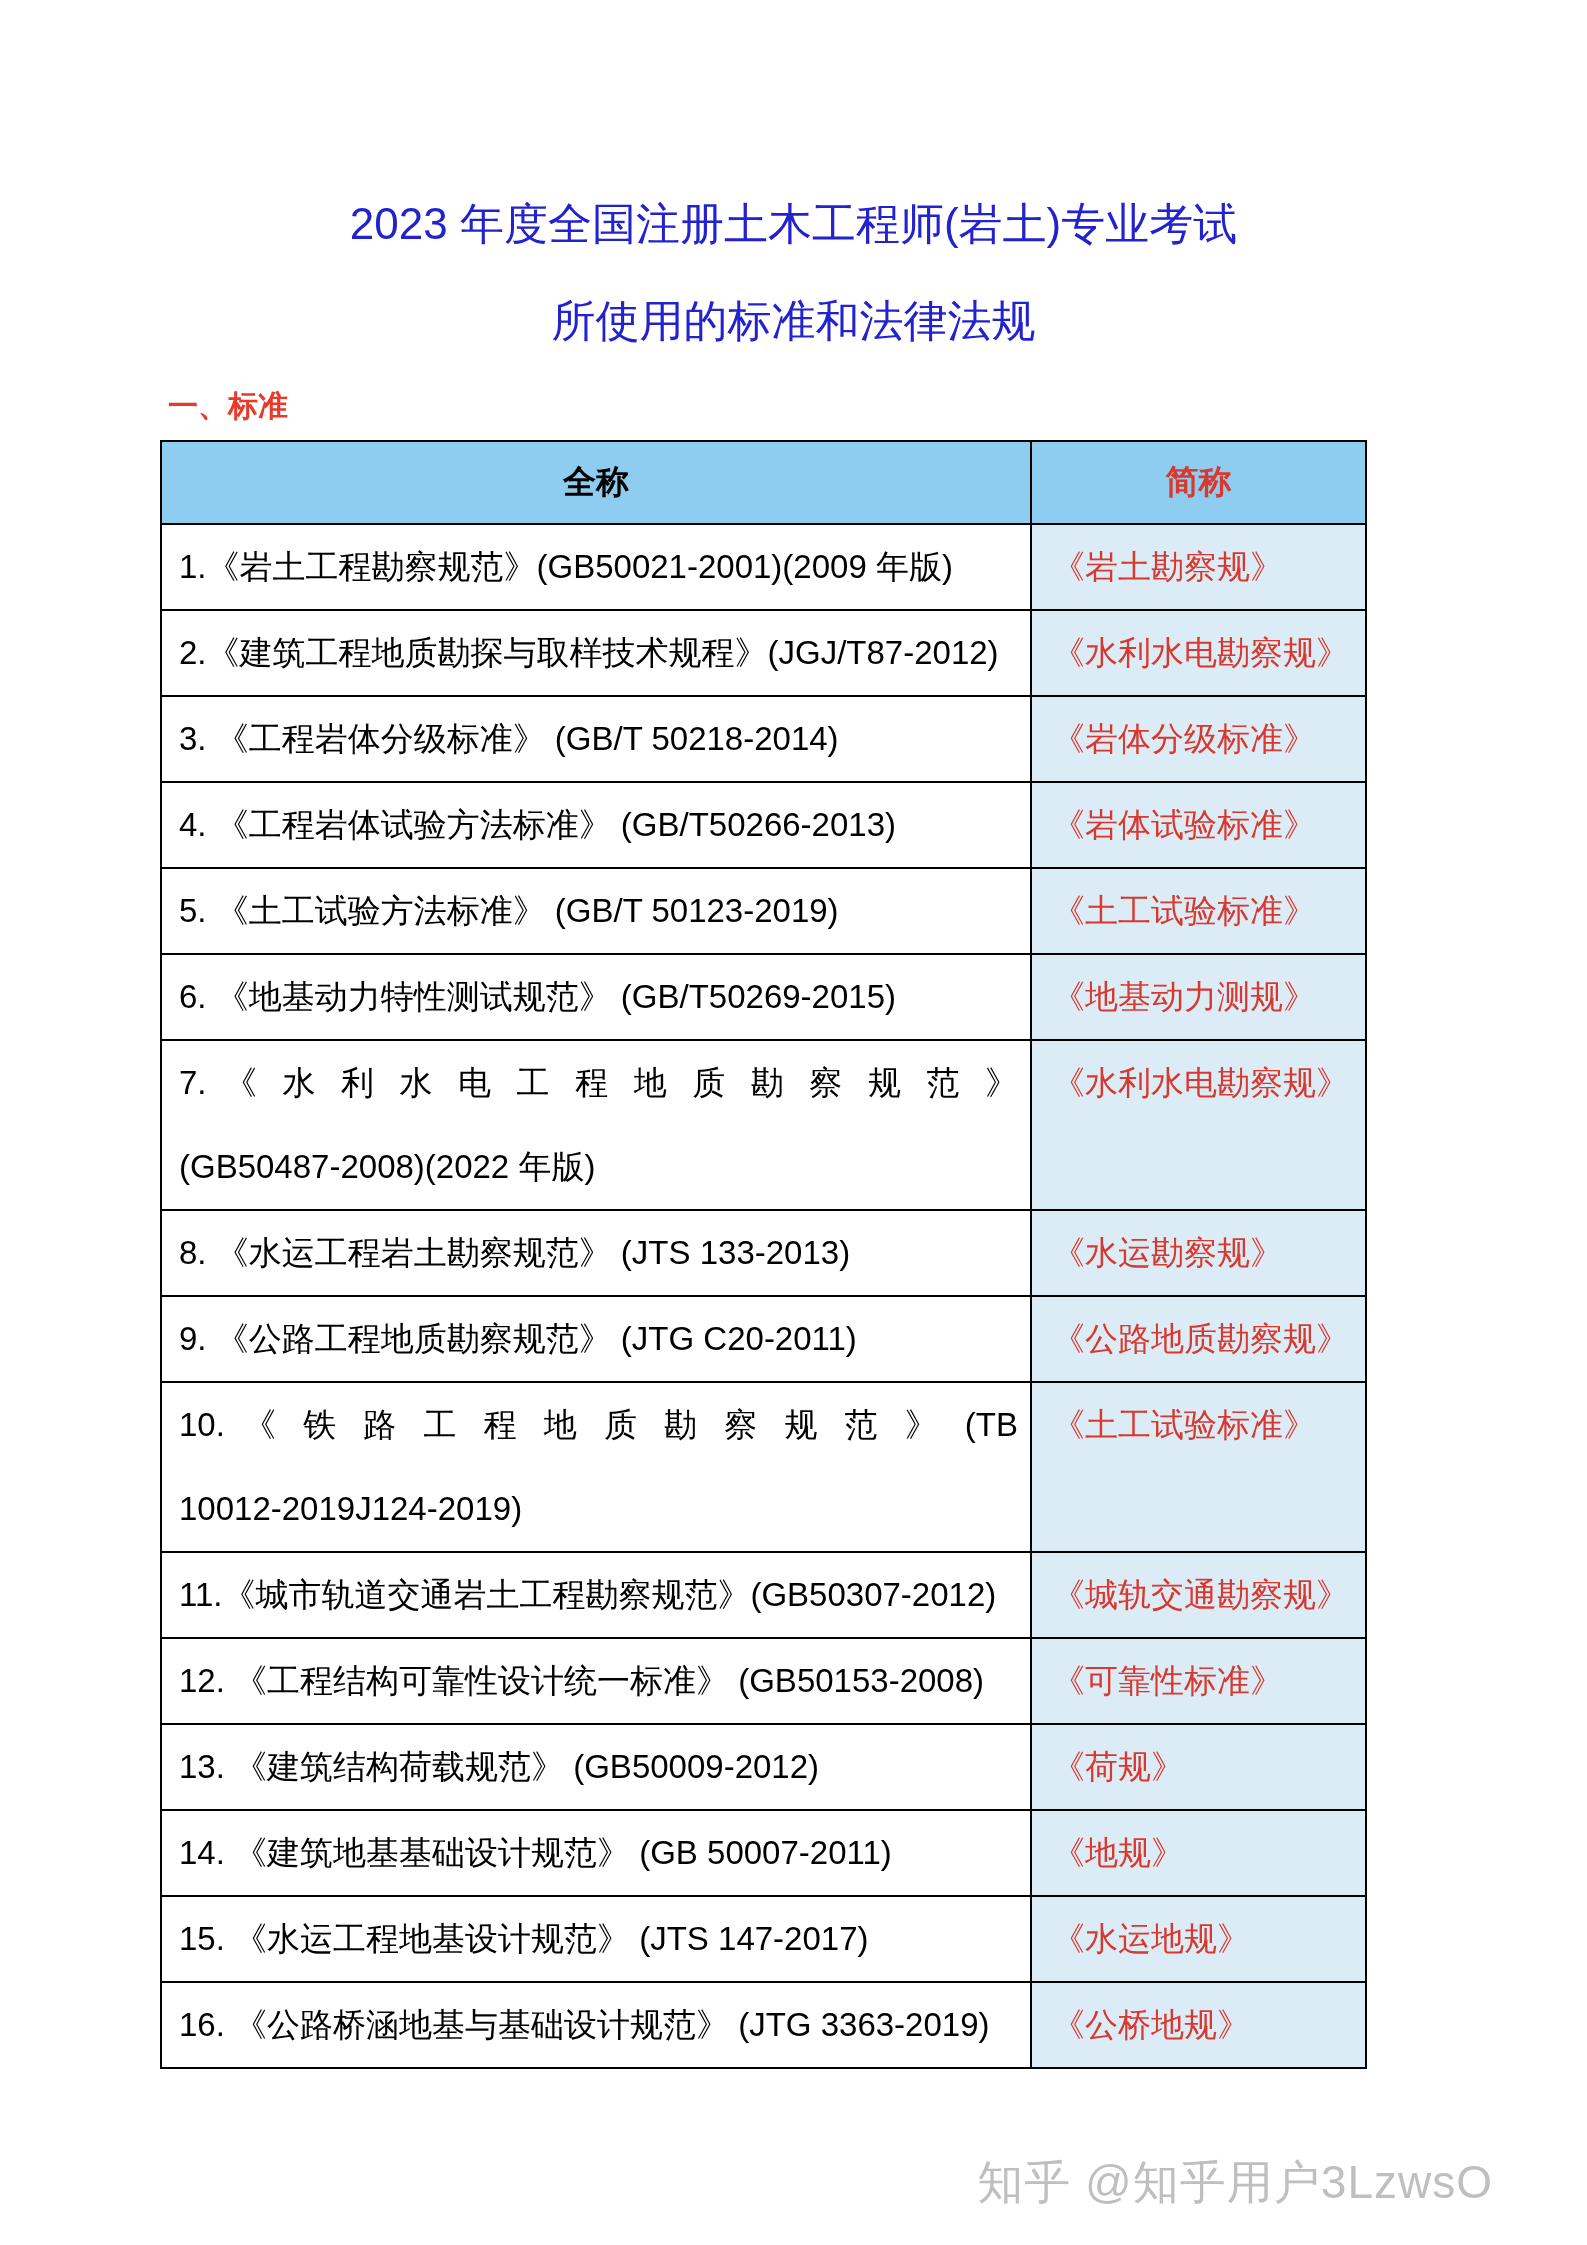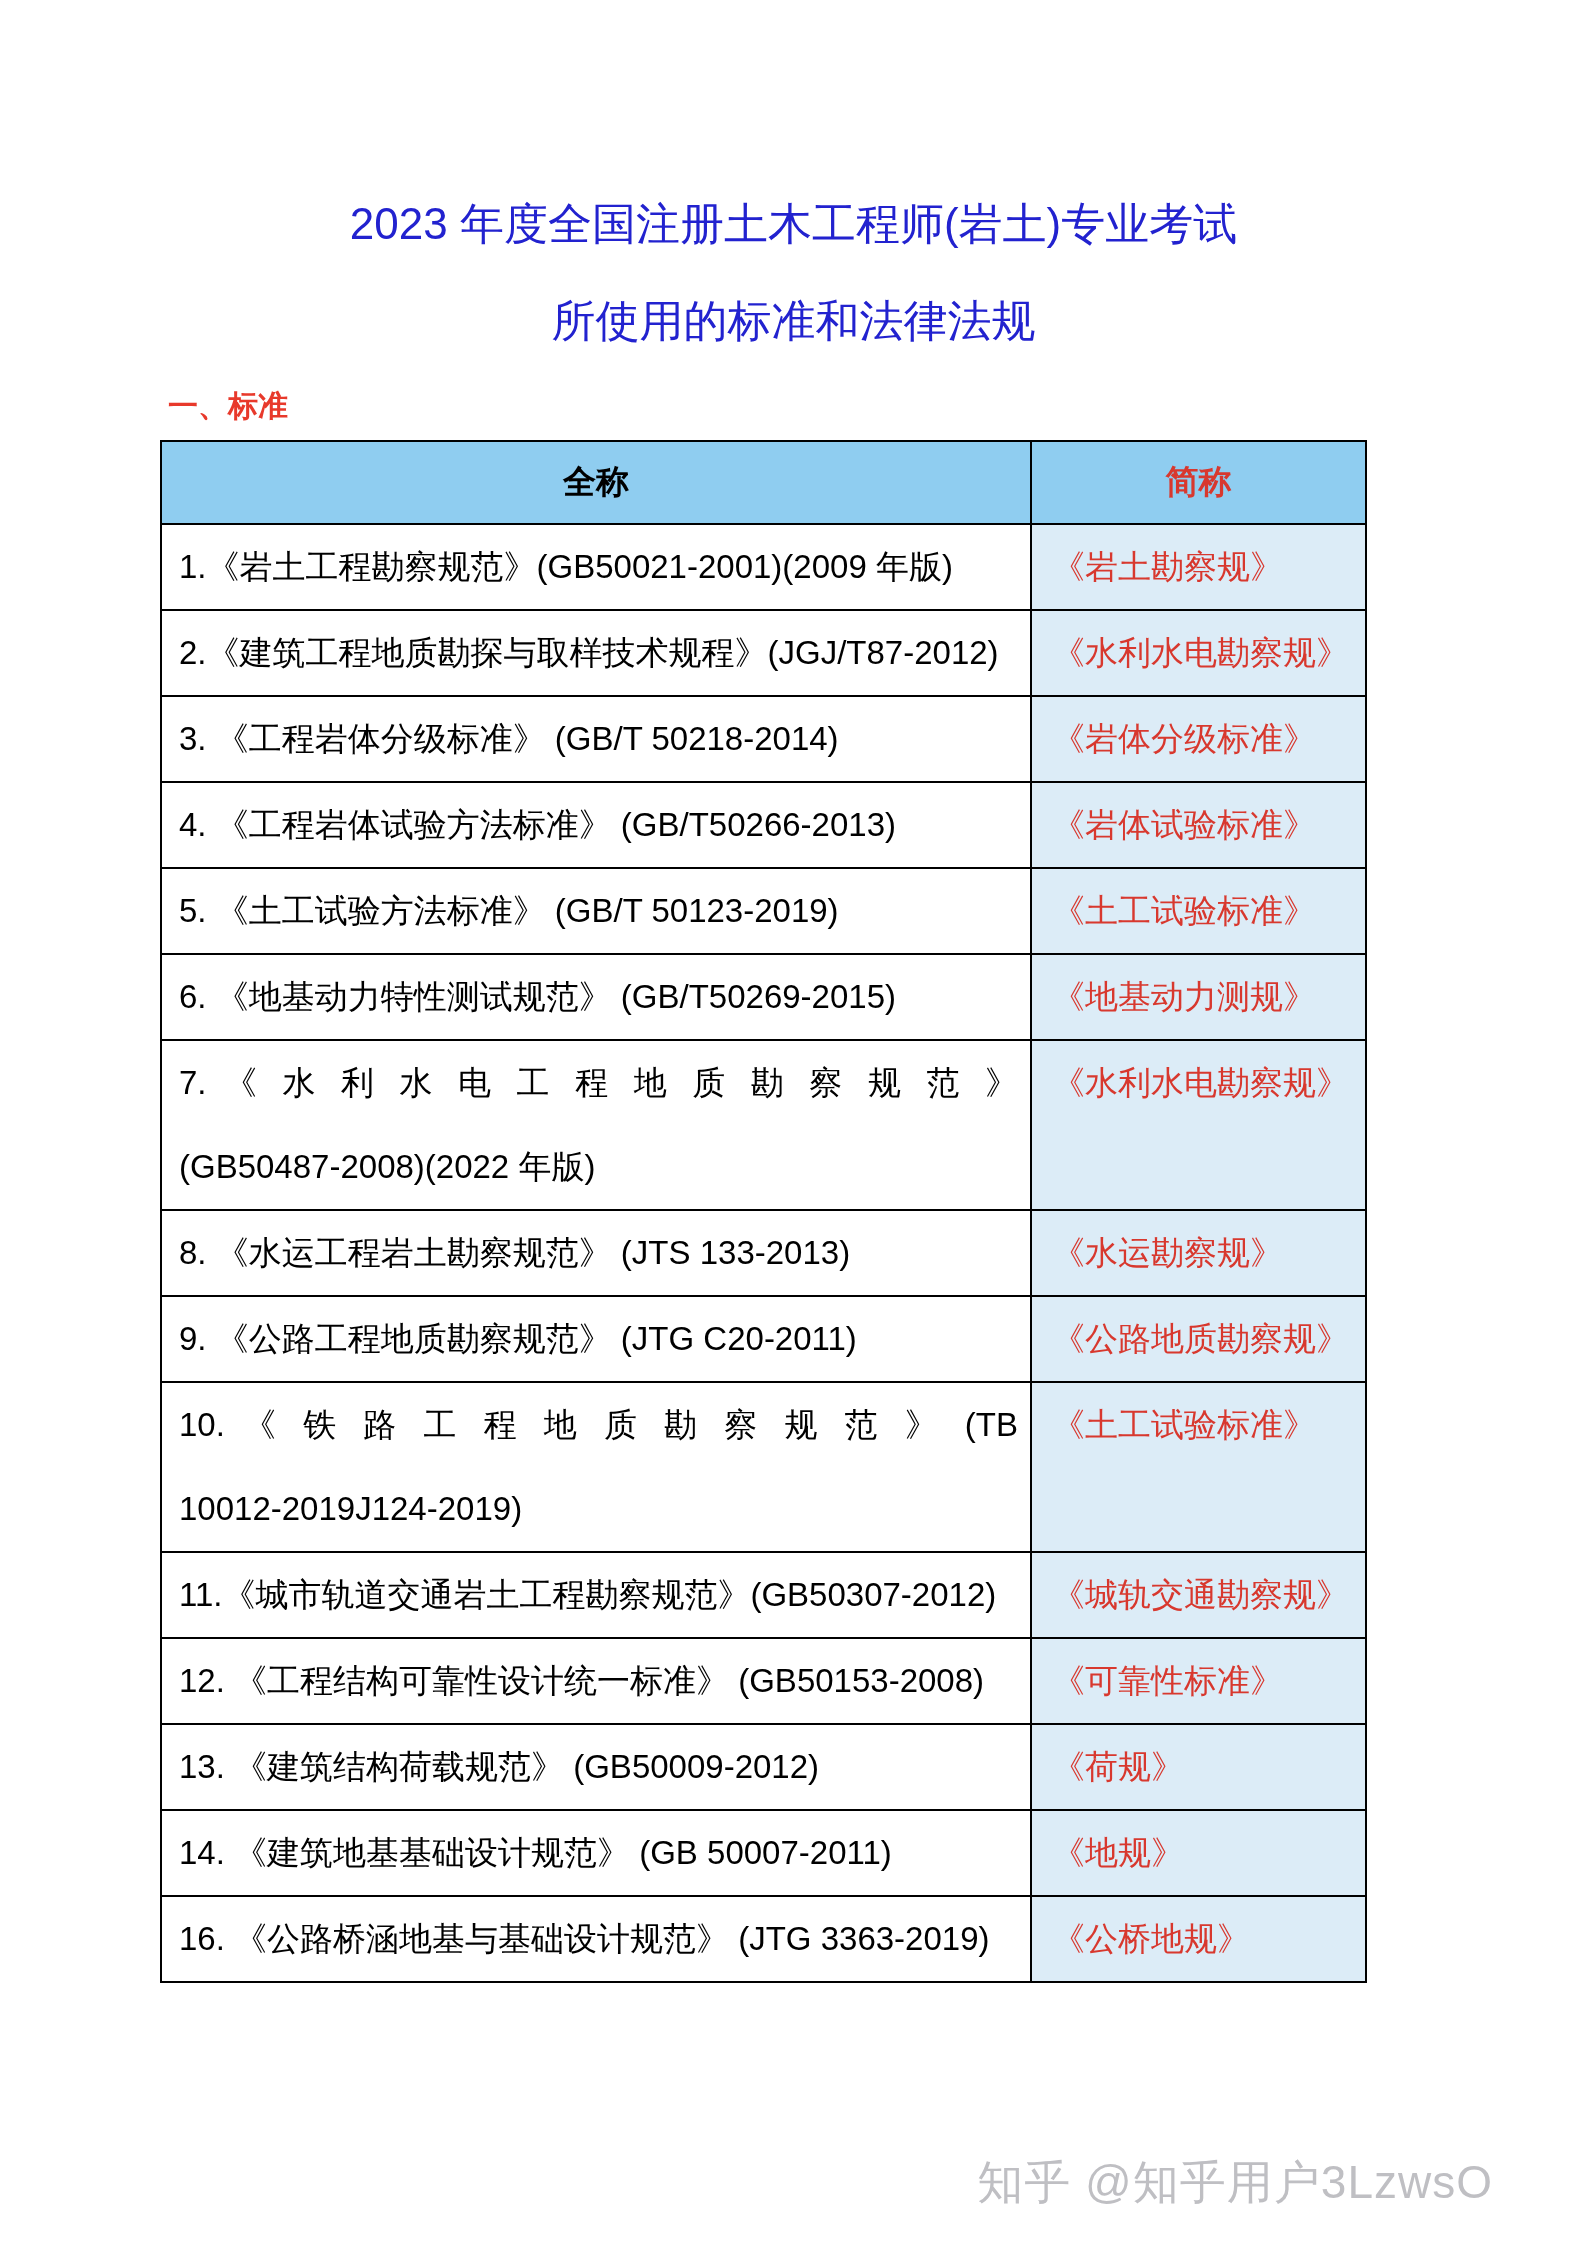--- a/index.html
+++ b/index.html
@@ -220,20 +220,28 @@
         <tr>
           <td class="cell-full">
             <div class="cell-line">14. 《建筑地基基础设计规范》 (GB 50007-2011)</div>
           </td>
           <td class="cell-abbr">
             <div class="cell-line">《地规》</div>
           </td>
         </tr>
         <tr>
           <td class="cell-full">
+            <div class="cell-line">15. 《水运工程地基设计规范》 (JTS 147-2017)</div>
+          </td>
+          <td class="cell-abbr">
+            <div class="cell-line">《水运地规》</div>
+          </td>
+        </tr>
+        <tr>
+          <td class="cell-full">
             <div class="cell-line">16. 《公路桥涵地基与基础设计规范》 (JTG 3363-2019)</div>
           </td>
           <td class="cell-abbr">
             <div class="cell-line">《公桥地规》</div>
           </td>
         </tr>
       </tbody>
   </table>
 
   <div class="watermark">知乎 @知乎用户3LzwsO</div>

